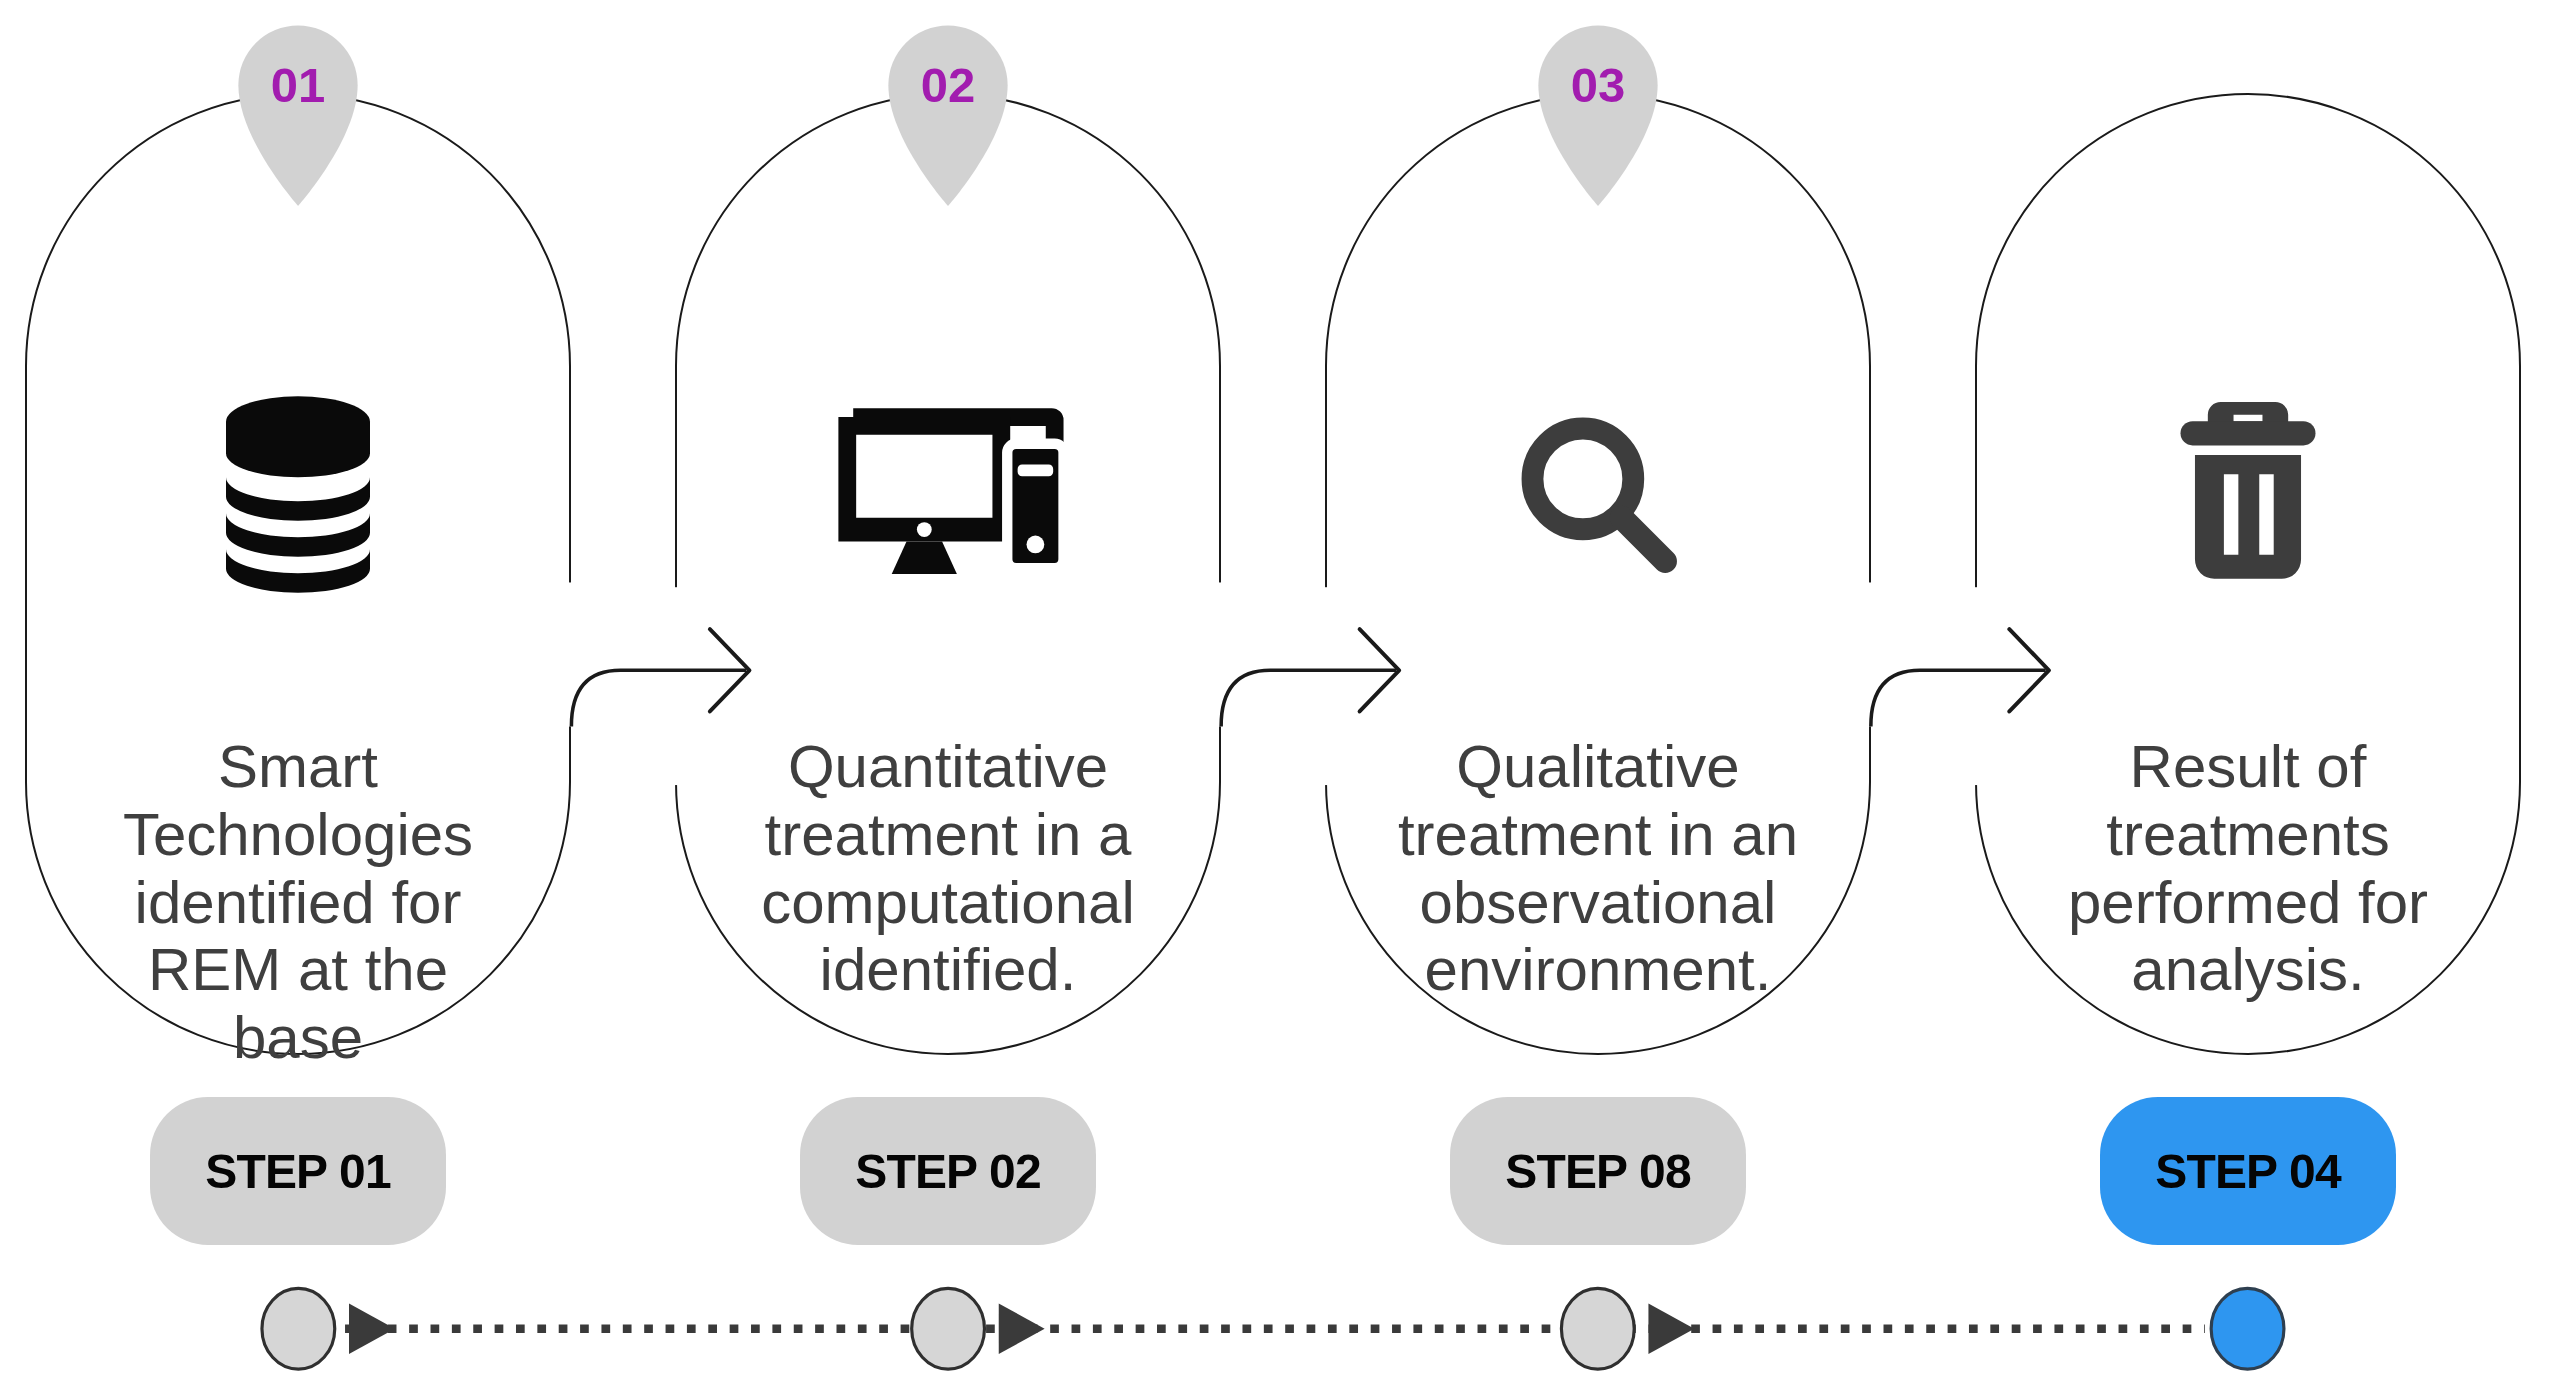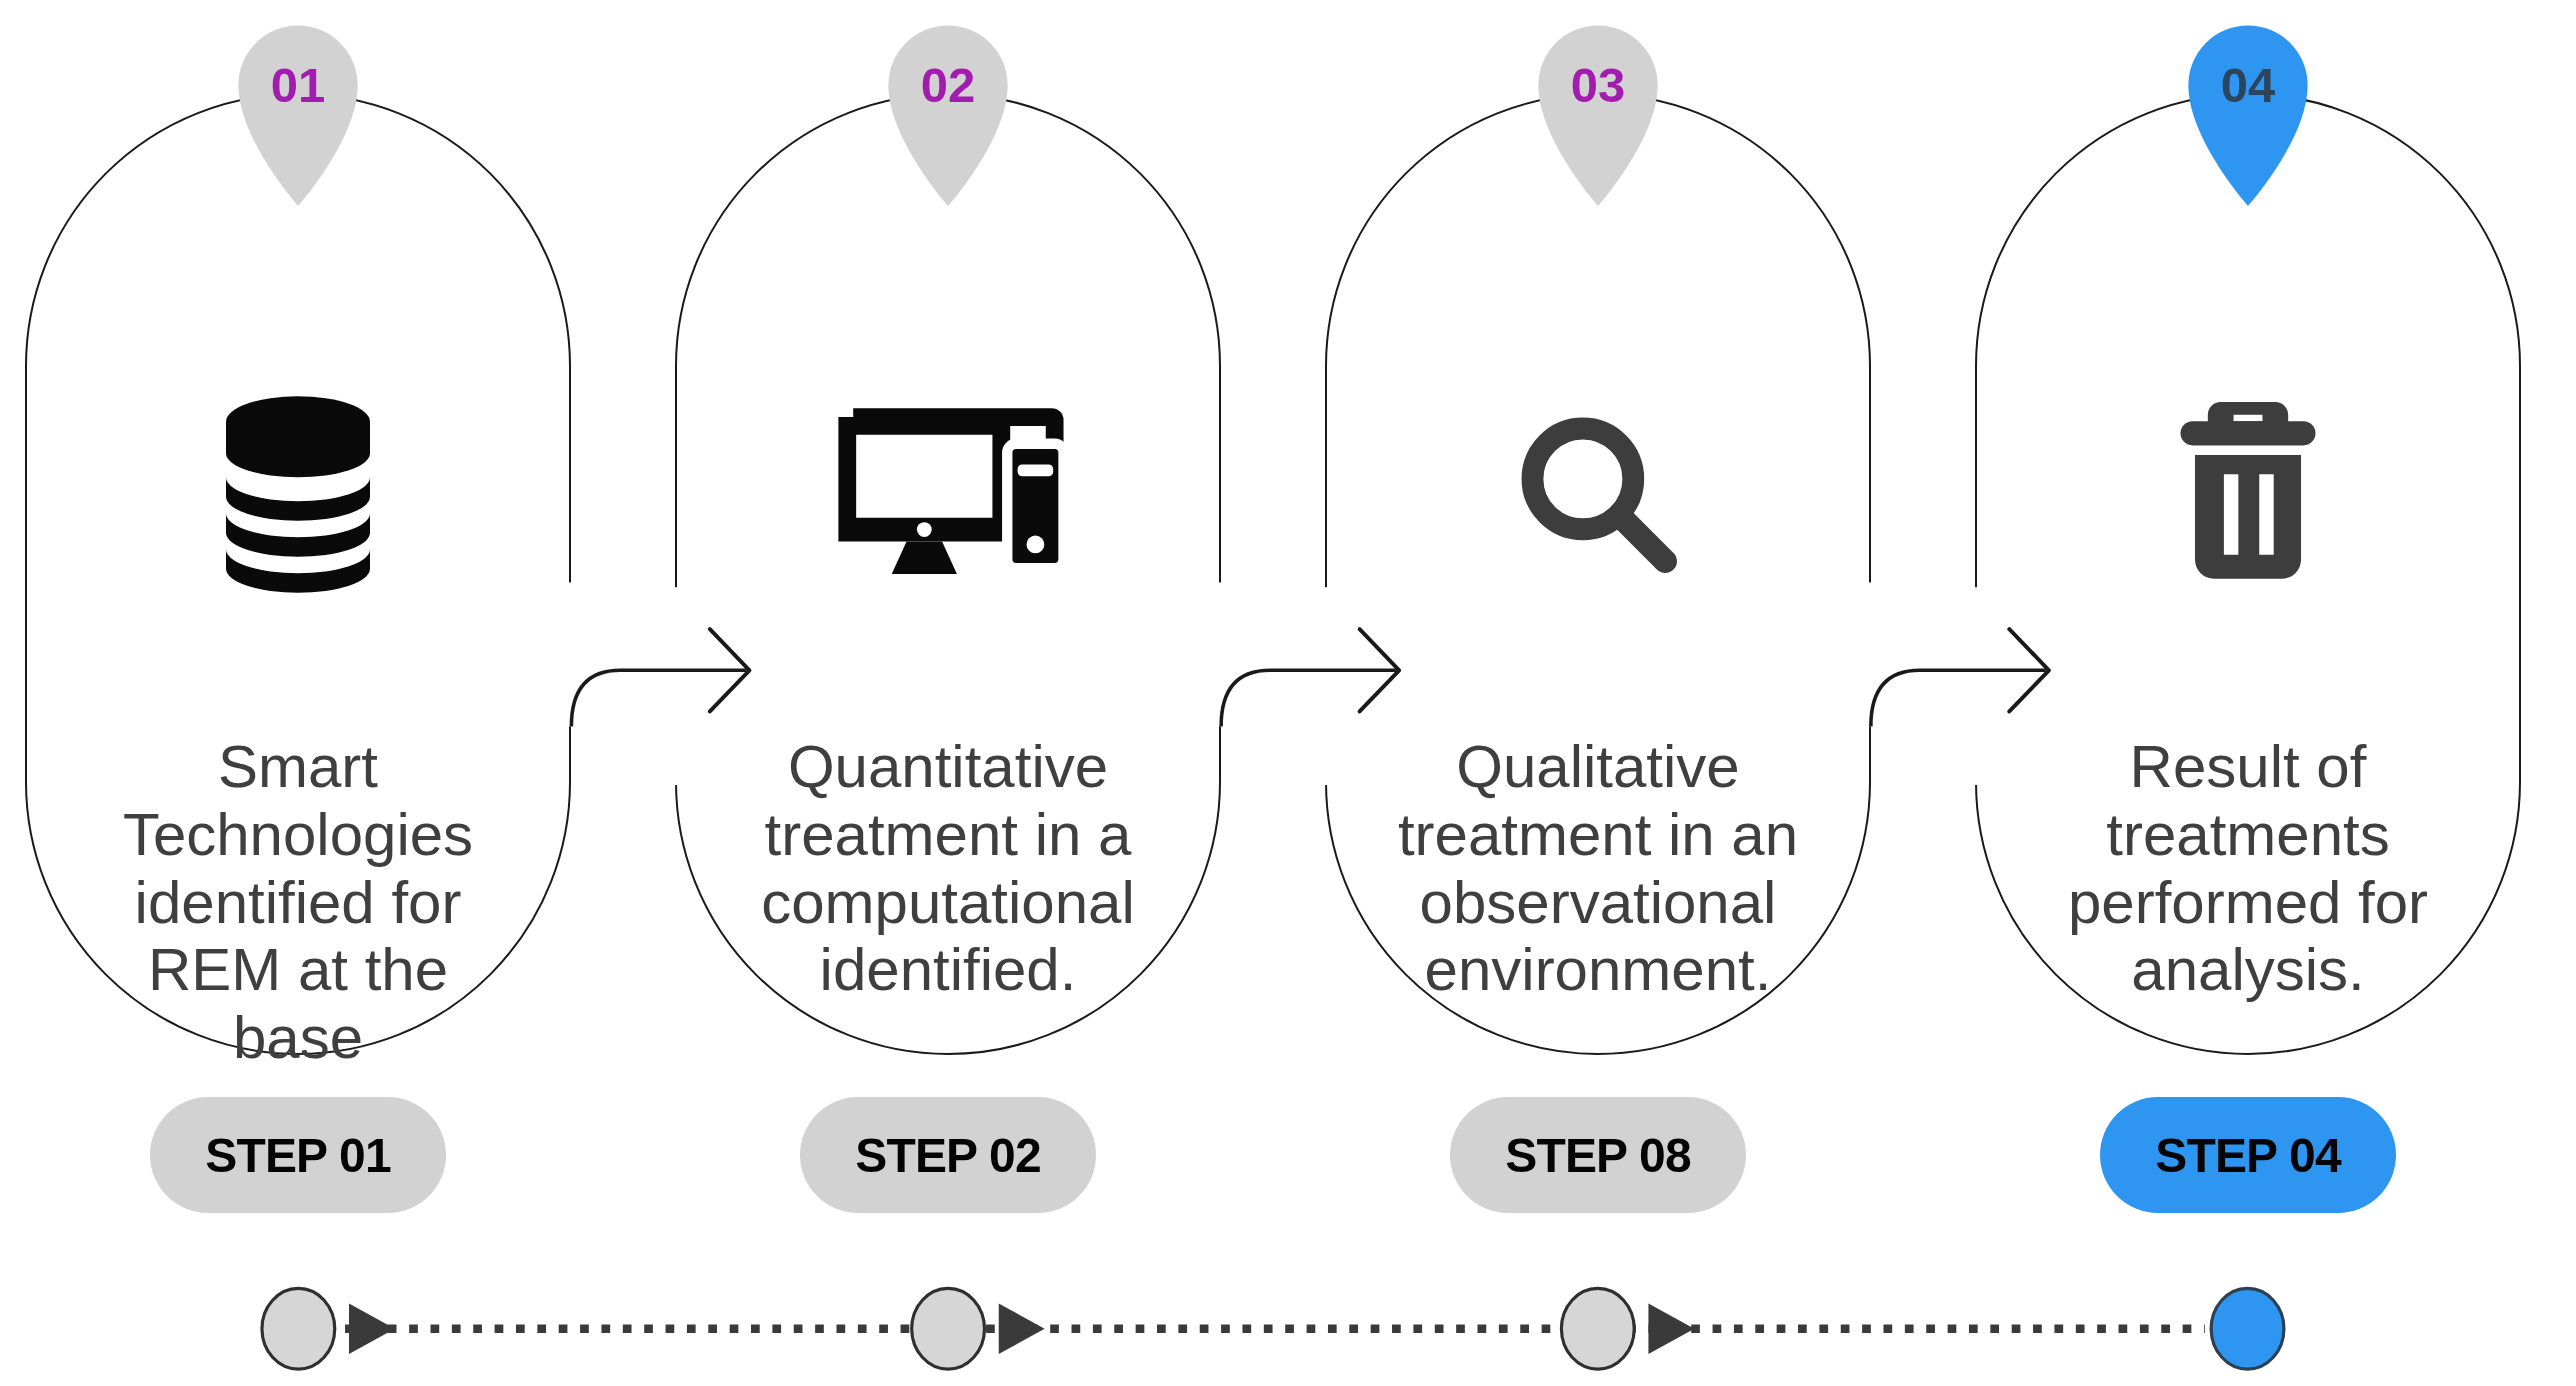--- a/index.html
+++ b/index.html
@@ -31,21 +31,21 @@
   .icon-trash{top:307px;width:161px;height:180px;}
   .icon-box svg{width:100%;height:100%;display:block;}
   
   .desc{
     position:absolute;top:638px;left:50%;transform:translateX(-50%);
     width:491px;margin:0;text-align:center;white-space:pre-line;
     font-size:60px;line-height:1.13;color:var(--text);letter-spacing:0px;
   }
   
   .badge{
-    position:absolute;top:1097px;width:296px;height:116px;border-radius:58px;
+    position:absolute;top:1097px;width:296px;height:148px;border-radius:58px;
     background:var(--inactive);display:flex;align-items:center;justify-content:center;
     font-size:48px;font-weight:800;letter-spacing:-0.8px;color:#050505;z-index:2;
   }
   .badge.active{background:var(--accent);}
   
   .overlay{position:absolute;inset:0;z-index:6;pointer-events:none;}
   .arrow-line{stroke:var(--line);stroke-width:4.5;fill:none;}
   .arrow-head{stroke:var(--line);stroke-width:5;fill:none;stroke-linecap:round;stroke-linejoin:round;}
   .tl-dots{stroke:#3a3a3a;stroke-width:11;stroke-dasharray:11 16;}
   .tl-node{fill:#d6d6d6;stroke:#2f2f2f;stroke-width:4;}
@@ -119,26 +119,20 @@
         <line x1="64" y1="64" x2="90" y2="90" stroke-width="14" stroke-linecap="round"></line>
       </svg>
     </div>
     <p class="desc">Qualitative
 treatment in an
 observational
 environment.</p>
   </section>
 
   <section class="cap active" style="left:1975px">
-    <div class="pin">
-      <svg viewBox="0 0 100 135">
-        <path class="pin-shape" d="M50 135 C 50 135 8 88 8 50 A 42 42 0 1 1 92 50 C 92 88 50 135 50 135 Z"></path>
-      </svg>
-      <span class="pin-num">04</span>
-    </div>
     <div class="icon-box icon-trash">
       <svg viewBox="0 0 100 112">
         <g fill="var(--icon-gray)">
           <path fill-rule="evenodd" d="M33 0 h34 a8 8 0 0 1 8 8 v6 H25 V8 a8 8 0 0 1 8-8 z M41 8 h18 v4 H41 z"></path>
           <rect x="8" y="12" width="84" height="15" rx="7.5"></rect>
           <path fill-rule="evenodd" d="M17 33 h66 v65 a12 12 0 0 1 -12 12 H29 a12 12 0 0 1 -12 -12 z
                  M35 45 h9 v50 h-9 z M57 45 h9 v50 h-9 z"></path>
         </g>
       </svg>
     </div>

